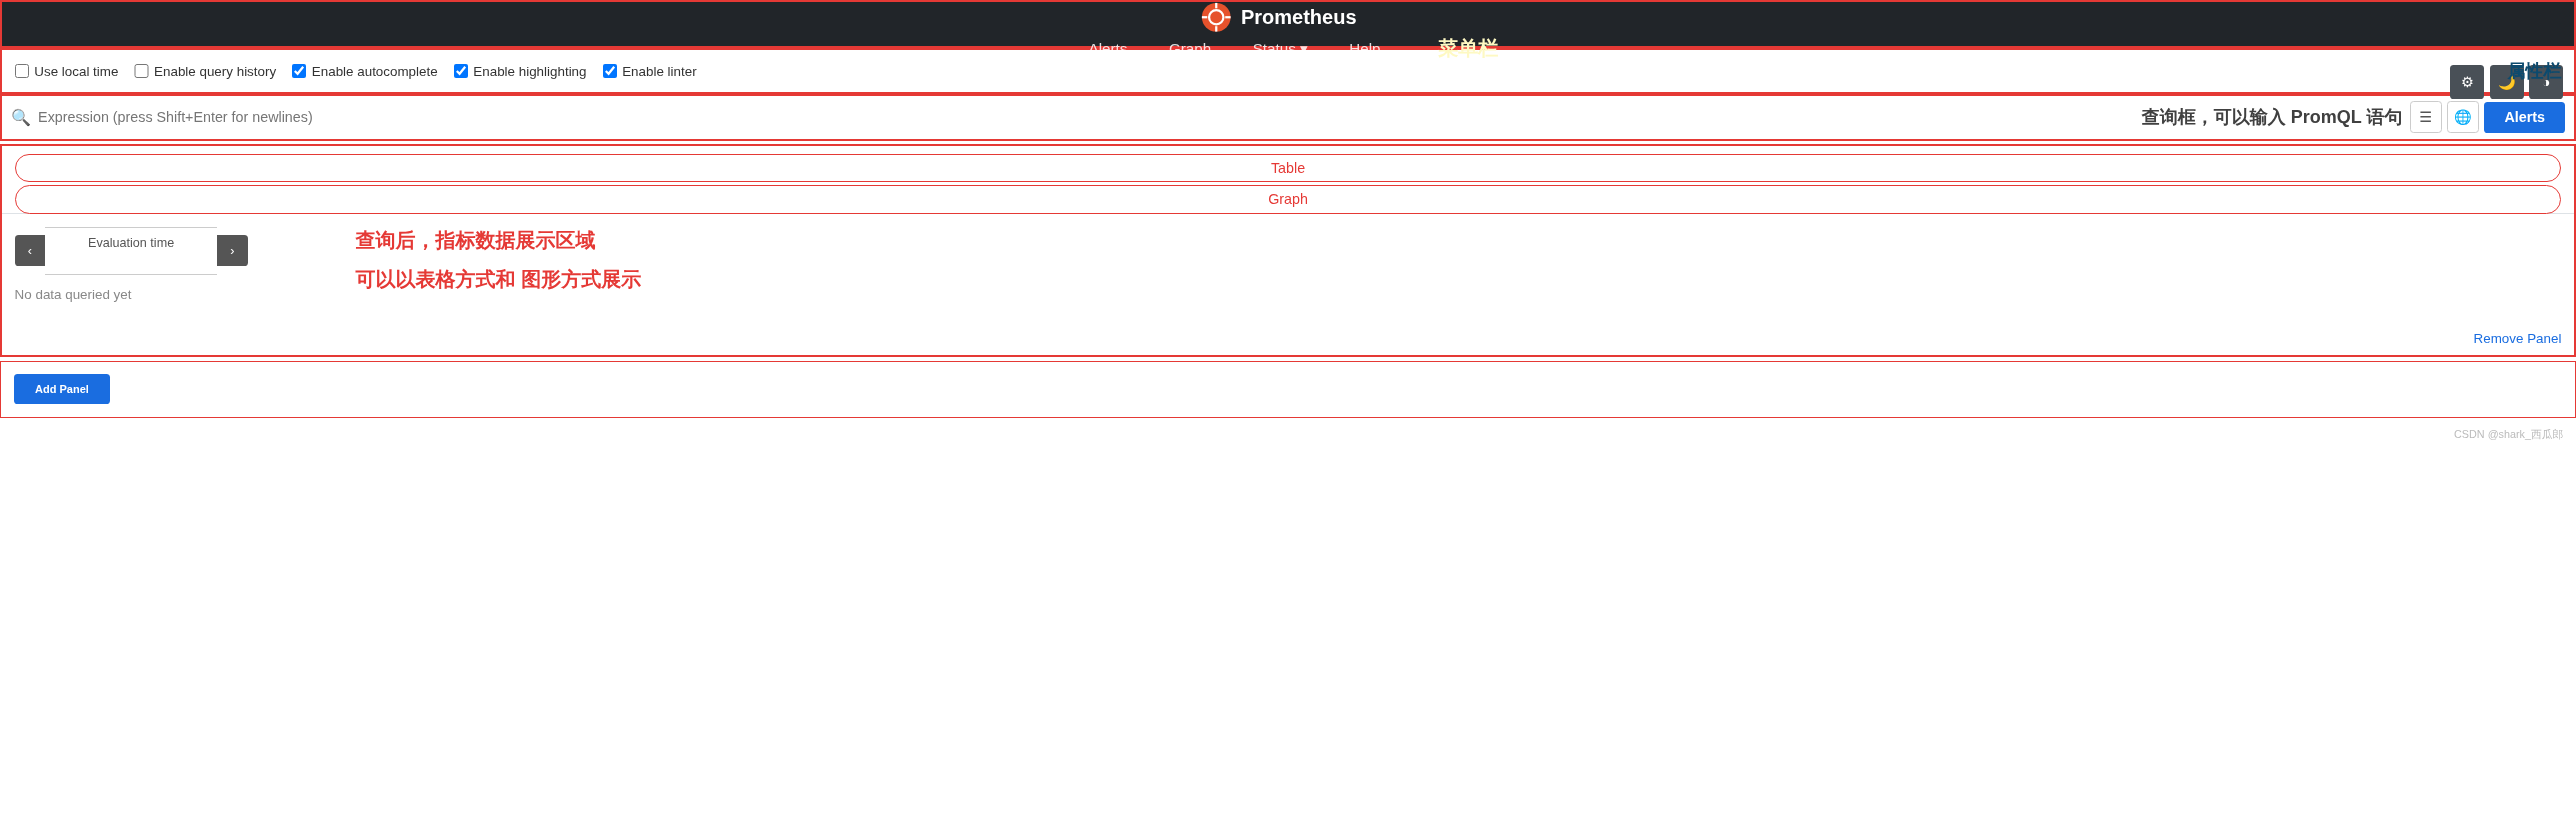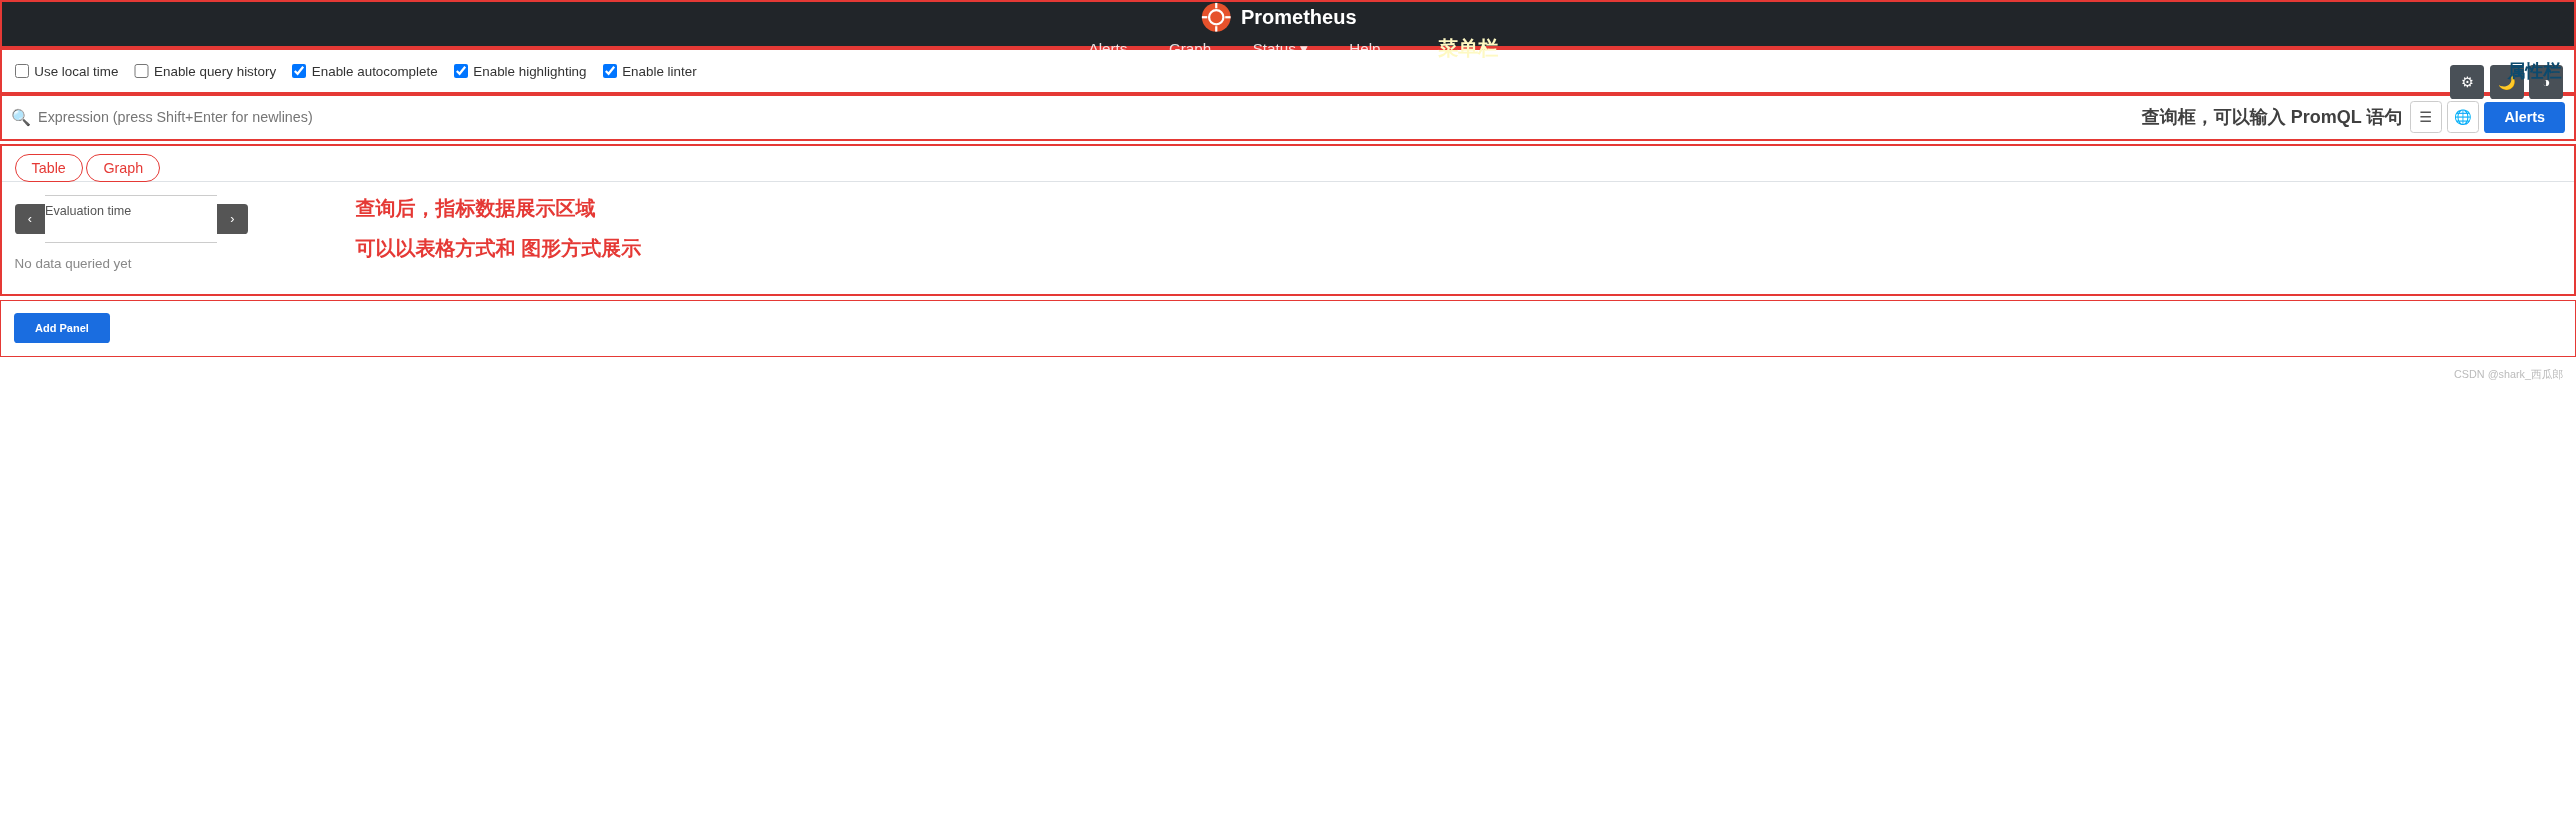--- a/index.html
+++ b/index.html
@@ -160,20 +160,21 @@
     .panel {
       border: 2.2px solid #e53935;
       margin: 3.6px 0;
       background: #fff;
     }
     .tabs {
       display: flex;
       padding: 7.2px 12.6px 0 12.6px;
       gap: 3.6px;
       border-bottom: 0.9px solid #dee2e6;
+      flex-direction: column;
     }
     .tab {
       padding: 5.4px 16px;
       border: 1.8px solid #e53935;
       border-radius: 18px;
       cursor: pointer;
       font-size: 14.3px;
       font-weight: 500;
       color: #e53935;
       background: #fff;
@@ -202,21 +203,21 @@
       cursor: pointer;
       font-size: 12.6px;
       display: flex;
       align-items: center;
       justify-content: center;
     }
     .eval-btn:first-child { border-radius: 3.6px 0 0 3.6px; }
     .eval-btn:last-child { border-radius: 0 3.6px 3.6px 0; }
     .eval-time-label {
       flex: 1;
-      text-align: left;
+      text-align: center;
       border: 0.9px solid #ccc;
       border-left: none;
       border-right: none;
       height: 48px;
       line-height: 30.5px;
       font-size: 12.6px;
       color: #555;
       background: #fff;
     }
 
@@ -368,20 +369,23 @@
           <button class="eval-btn">›</button>
         </div>
         <div class="no-data">No data queried yet</div>
       </div>
       <div class="hint-cn-area">
         <span class="hint-cn-line1">查询后，指标数据展示区域</span>
         <span class="hint-cn-line2">可以以表格方式和 图形方式展示</span>
       </div>
     </div>
   </div>
+  <div class="panel-footer">
+    <a class="remove-panel-link">Remove Panel</a>
+  </div>
 </div>
 
 <div class="add-panel-area">
   <button class="add-panel-btn">Add Panel</button>
 </div>
 
 <div class="page-footer">
   <span>CSDN @shark_西瓜郎</span>
 </div>
 

